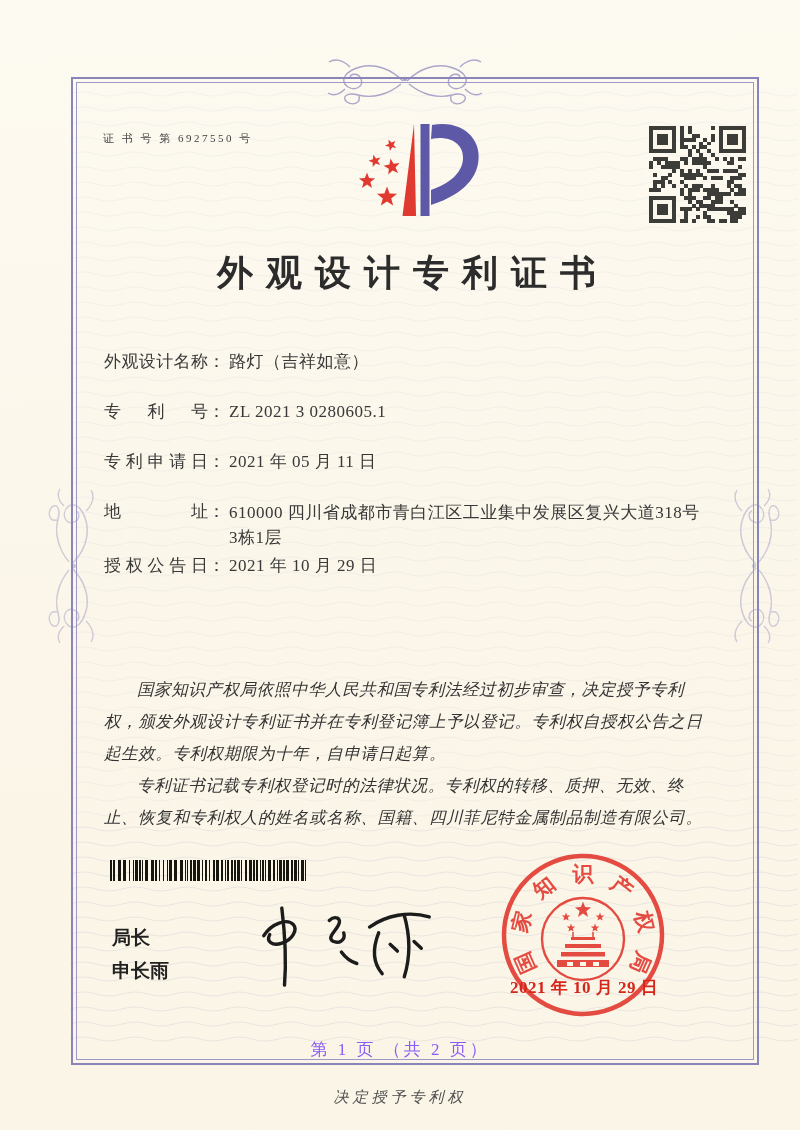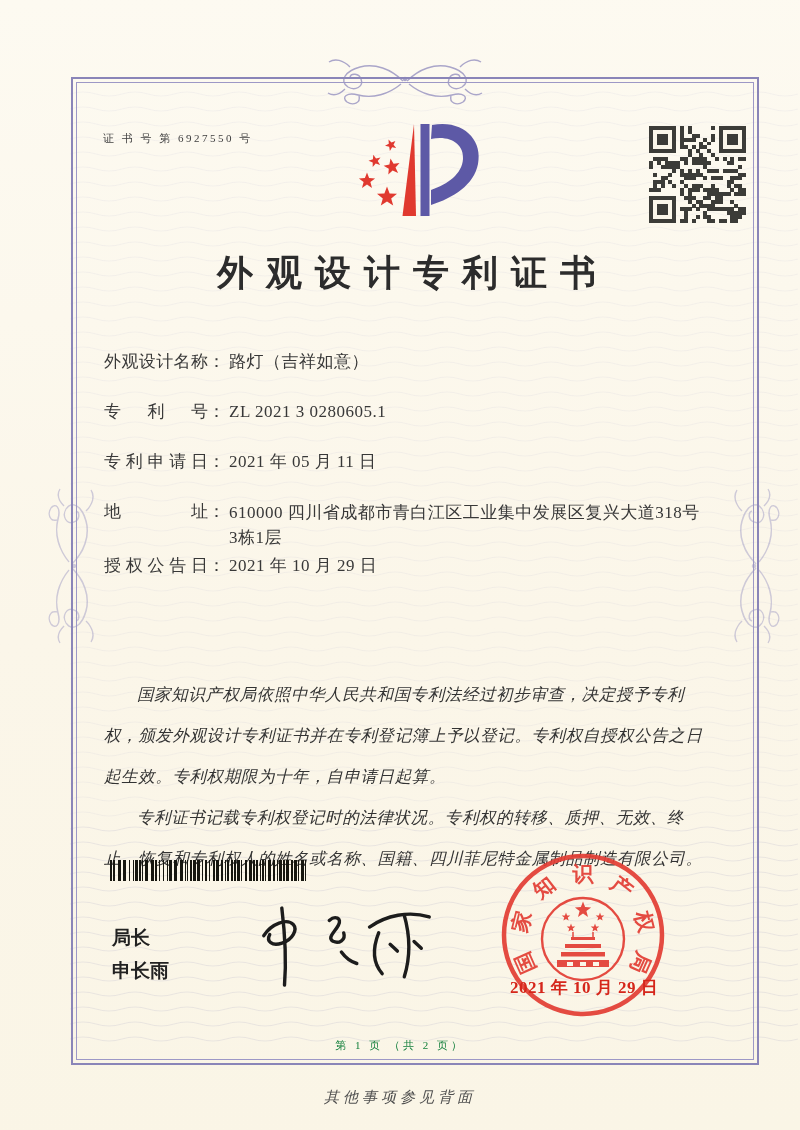--- a/index.html
+++ b/index.html
@@ -29,37 +29,37 @@
   .field-row{margin-bottom:26px;line-height:24px;white-space:nowrap;}
   .field-label{display:inline-block;width:104px;text-align:justify;text-align-last:justify;vertical-align:top;}
   .colon{display:inline-block;margin-right:4px;vertical-align:top;}
   .field-value{display:inline-block;vertical-align:top;letter-spacing:0.5px;}
   .row-address{white-space:normal;margin-bottom:4px;}
   .row-address .field-value{max-width:478px;line-height:25px;}
   .grant-row{display:flex;white-space:nowrap;}
   .grant-left{width:330px;}
   
   .body-text{left:104px;top:674px;width:614px;z-index:2;}
-  .body-text p{margin:0;font-size:16.5px;line-height:41px;text-indent:2em;
+  .body-text p{margin:0;font-size:16.5px;line-height:32px;text-indent:2em;
     font-style:italic;color:#333;letter-spacing:0.6px;}
   
   .barcode{left:110px;top:860px;width:202px;height:21px;z-index:2;font-size:0;}
   .barcode span{display:inline-block;height:100%;background:#16160f;vertical-align:top;}
   
   .director{left:112px;top:921px;z-index:2;font-family:"Liberation Sans","DejaVu Sans",sans-serif;
     font-weight:700;font-size:19px;color:#222;line-height:33px;}
   .signature{left:242px;top:893px;z-index:3;}
   
   .seal{left:499px;top:851px;z-index:3;opacity:0.92;}
   .seal-date{left:500px;top:976px;width:168px;text-align:center;font-size:17px;font-weight:700;
     color:#d5261b;letter-spacing:0.5px;z-index:4;}
   .sealchar{font-size:21px;font-weight:700;fill:#e23c33;font-family:"Liberation Serif",serif;}
   
-  .footer-page{left:0;top:1038px;width:800px;text-align:center;font-size:11px;
-    letter-spacing:3px;color:#15803d;z-index:2;}
+  .footer-page{left:0;top:1038px;width:800px;text-align:center;font-size:17px;
+    letter-spacing:3px;color:#8b5cf6;z-index:2;}
   .back-note{left:0;top:1088px;width:800px;text-align:center;font-size:15px;font-style:italic;
     letter-spacing:4px;color:#4f4f4f;z-index:2;}
 </style>
 </head>
 <body>
 
 <svg id="decor" width="800" height="1130">
   <defs>
     <g id="flh" fill="none" stroke="#8f8abd" stroke-width="1.4">
       <path d="M2,0 C14,-12 30,-18 45,-14 C60,-10 66,0 57,6 C50,10 41,6 44,-2 C46,-8 54,-8 55,-4"></path>
@@ -451,13 +451,13 @@
       <text x="46.4" y="37.9" text-anchor="middle" dominant-baseline="middle" class="sealchar" transform="rotate(-38.0 46.4 37.9)">知</text>
       <text x="84.0" y="25.0" text-anchor="middle" dominant-baseline="middle" class="sealchar" transform="rotate(0.0 84.0 25.0)">识</text>
       <text x="121.6" y="37.9" text-anchor="middle" dominant-baseline="middle" class="sealchar" transform="rotate(38.0 121.6 37.9)">产</text>
       <text x="143.2" y="71.2" text-anchor="middle" dominant-baseline="middle" class="sealchar" transform="rotate(76.0 143.2 71.2)">权</text>
       <text x="139.7" y="110.8" text-anchor="middle" dominant-baseline="middle" class="sealchar" transform="rotate(114.0 139.7 110.8)">局</text>
     </g>
 </svg>
 <div class="abs seal-date">2021 年 10 月 29 日</div>
 
 <div class="abs footer-page">第 1 页 （共 2 页）</div>
-<div class="abs back-note">其他事项参见背面</div>
+<div class="abs back-note">决定授予专利权</div>
 
 </body></html>

